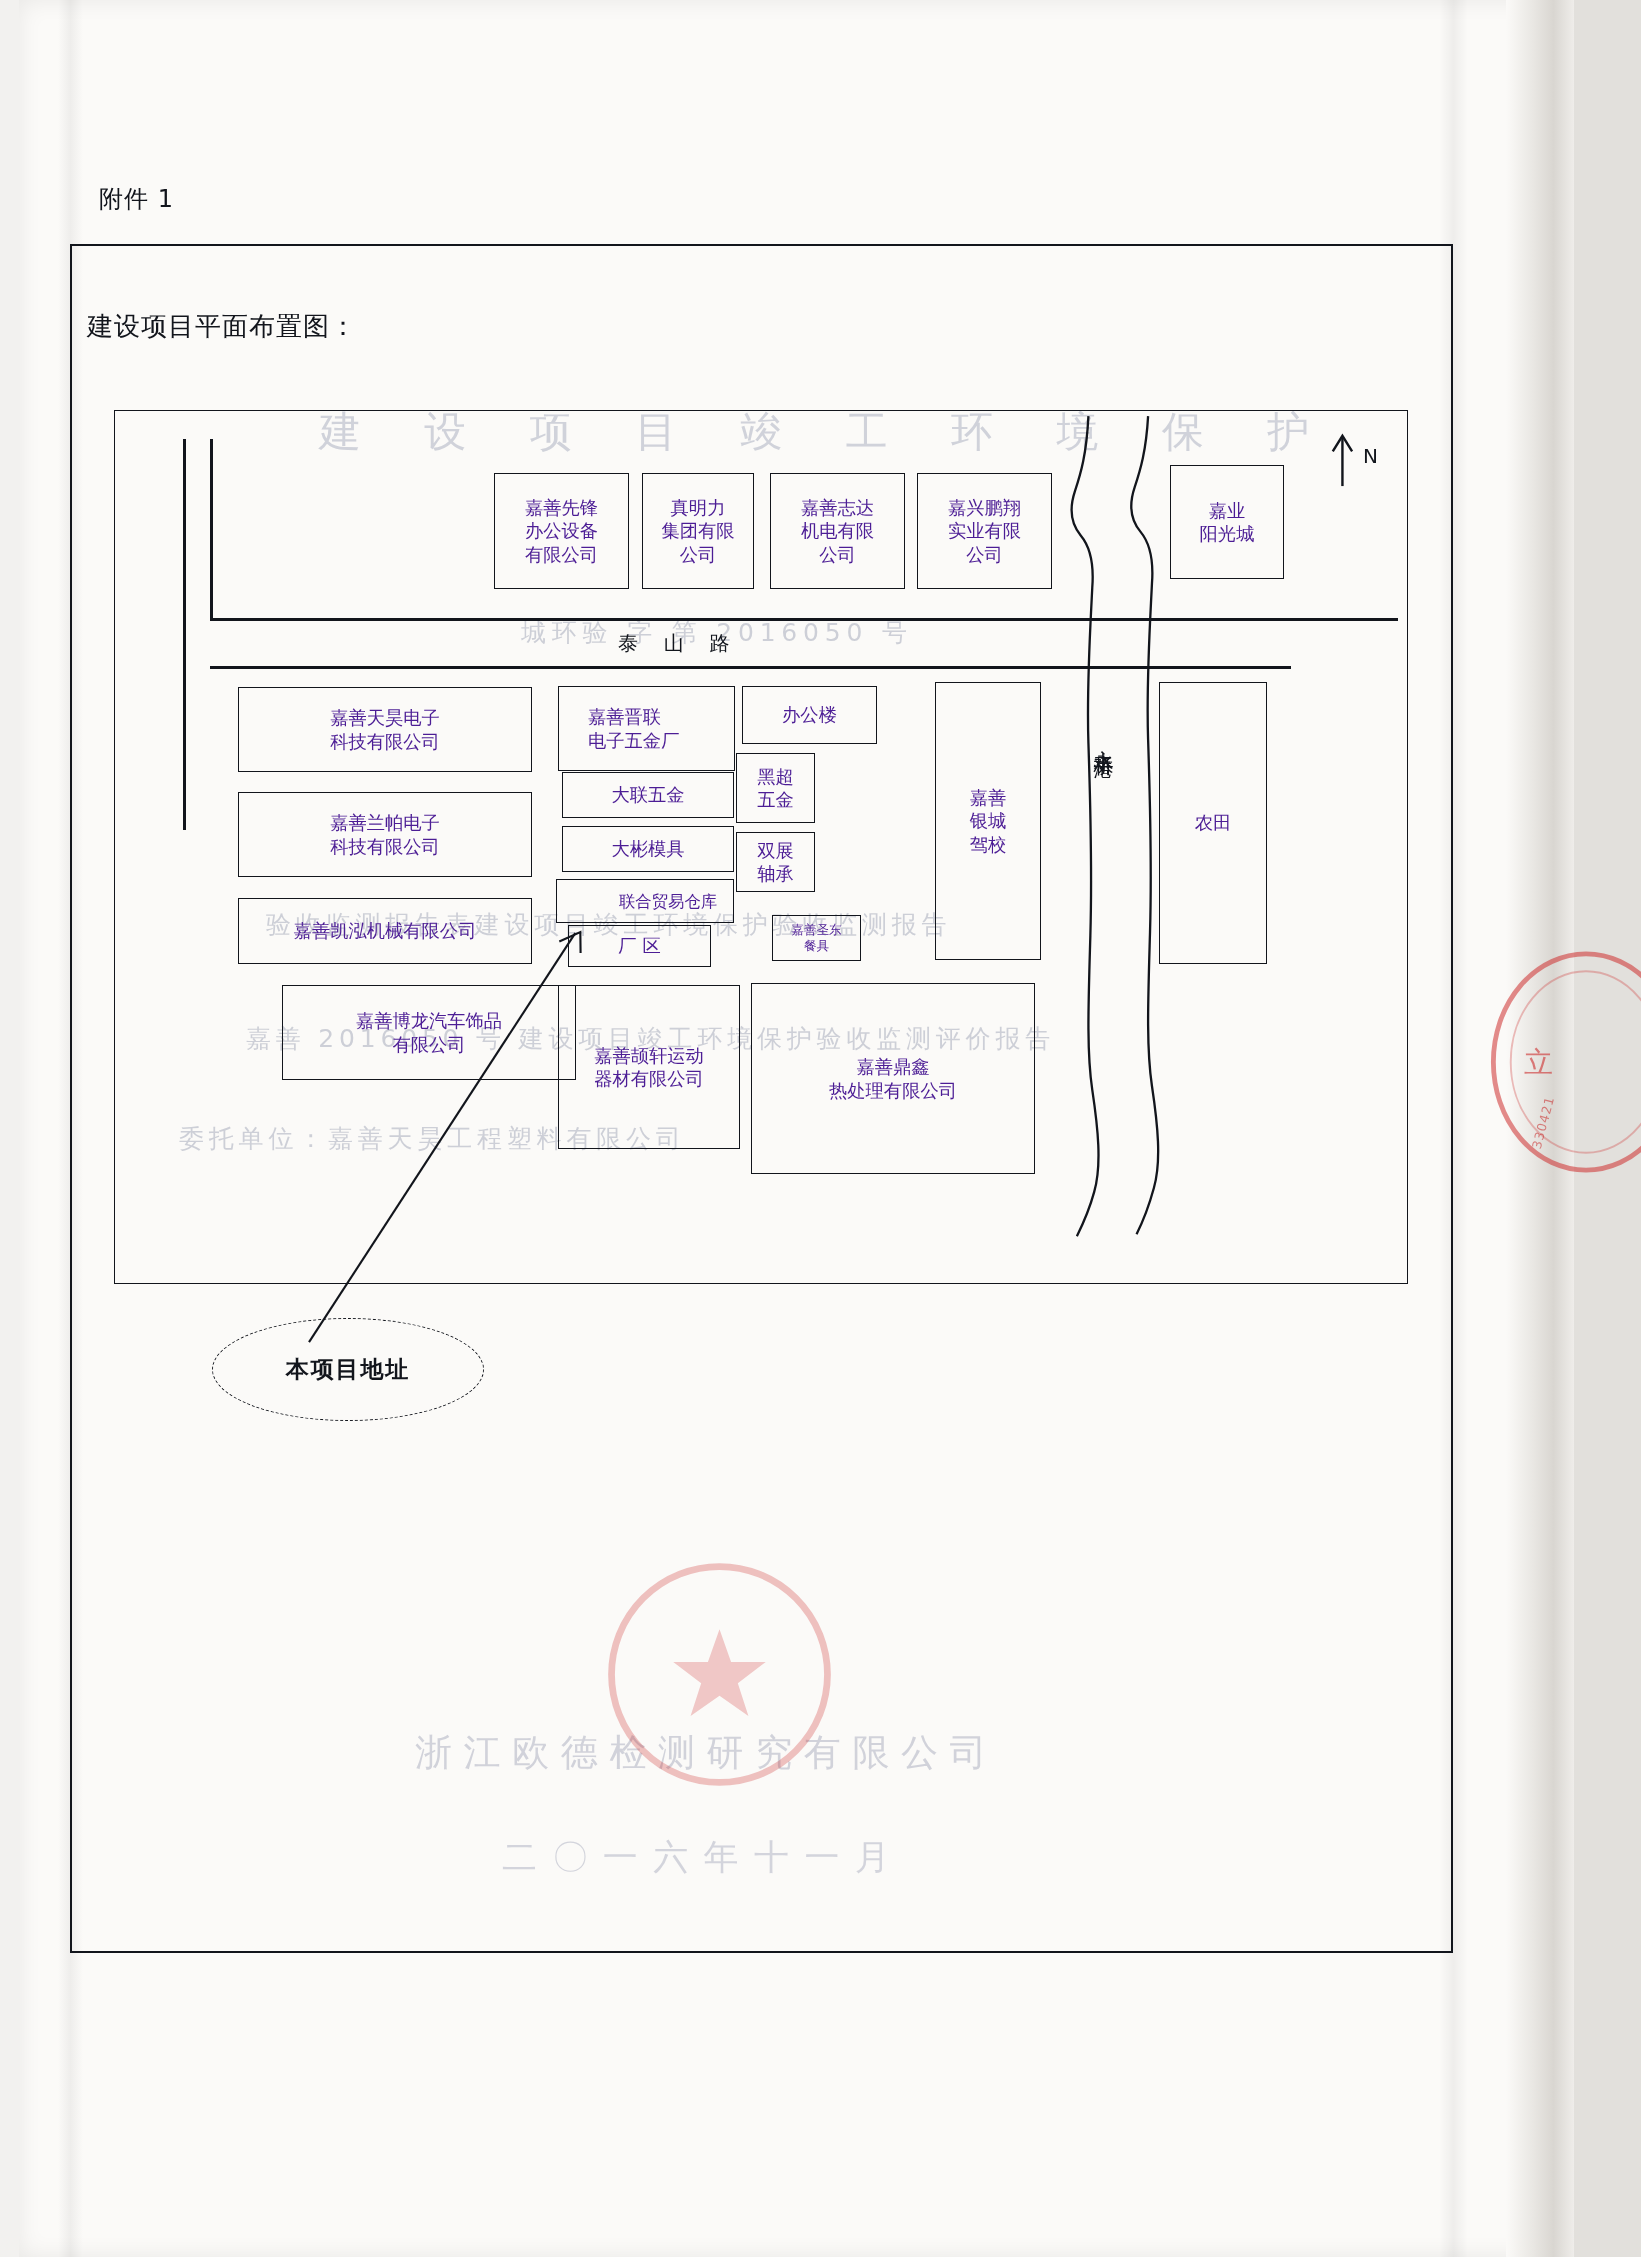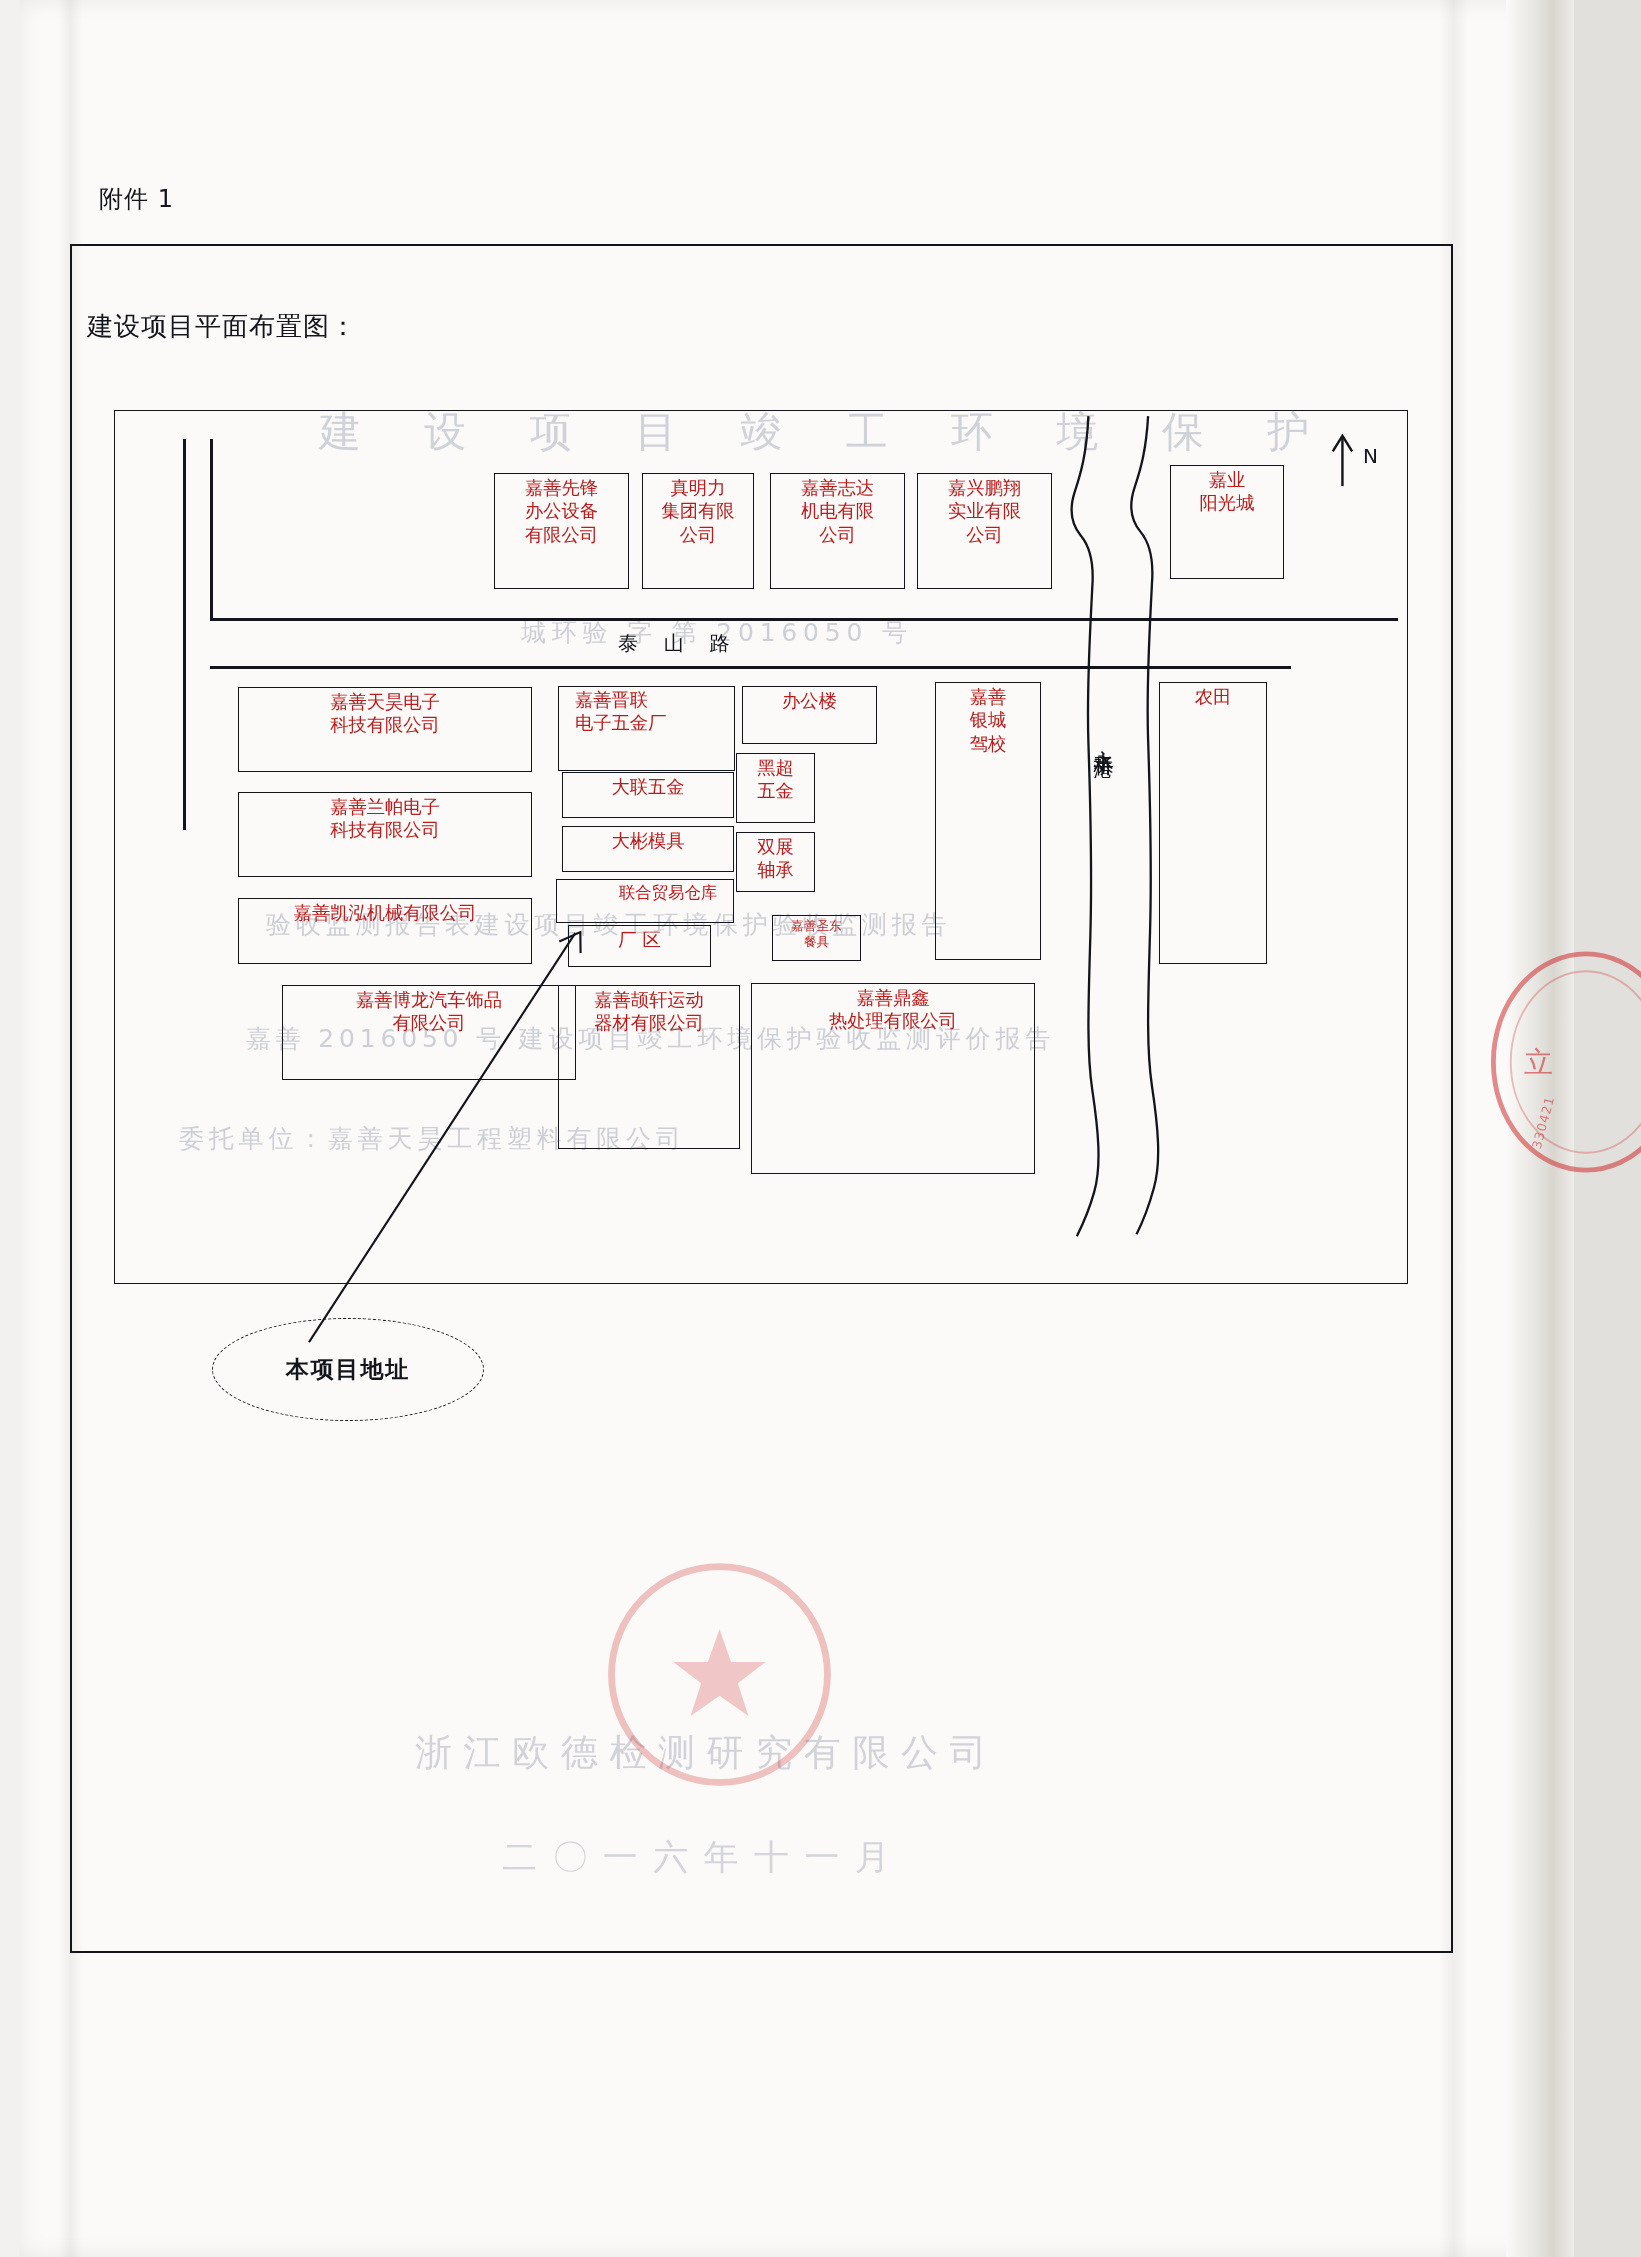--- a/index.html
+++ b/index.html
@@ -95,22 +95,23 @@
   }
 
   
   .box {
     position: absolute;
     border: 1.9px solid #12151c;
     box-sizing: border-box;
     display: flex;
     flex-direction: column;
     align-items: center;
+    justify-content: center;
     text-align: center;
-    color: #b91c1c;
+    color: #4c1d95;
     background: transparent;
     line-height: 1.28;
     font-size: 18.3px;
     padding: 1.9px;
   }
   .box .ln { display: block; white-space: nowrap; }
   .small { font-size: 16.4px; }
   .tiny { font-size: 12.6px; }
   .vert {
     writing-mode: vertical-rl;
@@ -324,21 +325,21 @@
 
   <div class="box" style="left:238px; top:898px; width:294px; height:66px;">
     <span class="ln">嘉善凯泓机械有限公司</span>
   </div>
 
   <div class="box" style="left:238px; top:985px; width:294px; height:95px;margin-left:44px;">
     <span class="ln">嘉善博龙汽车饰品</span>
     <span class="ln">有限公司</span>
   </div>
 
-  <div class="box" style="left:558px; top:686px; width:177px; height:85px; align-items:flex-start; padding-left:16px;font-family:Liberation Serif, serif;">
+  <div class="box" style="left:558px; top:686px; width:177px; height:85px; align-items:flex-start; padding-left:29px;">
     <span class="ln">嘉善晋联</span>
     <span class="ln">电子五金厂</span>
   </div>
 
   <div class="box" style="left:562px; top:772px; width:172px; height:46px;">
     <span class="ln">大联五金</span>
   </div>
 
   <div class="box" style="left:562px; top:826px; width:172px; height:46px;">
     <span class="ln">大彬模具</span>

